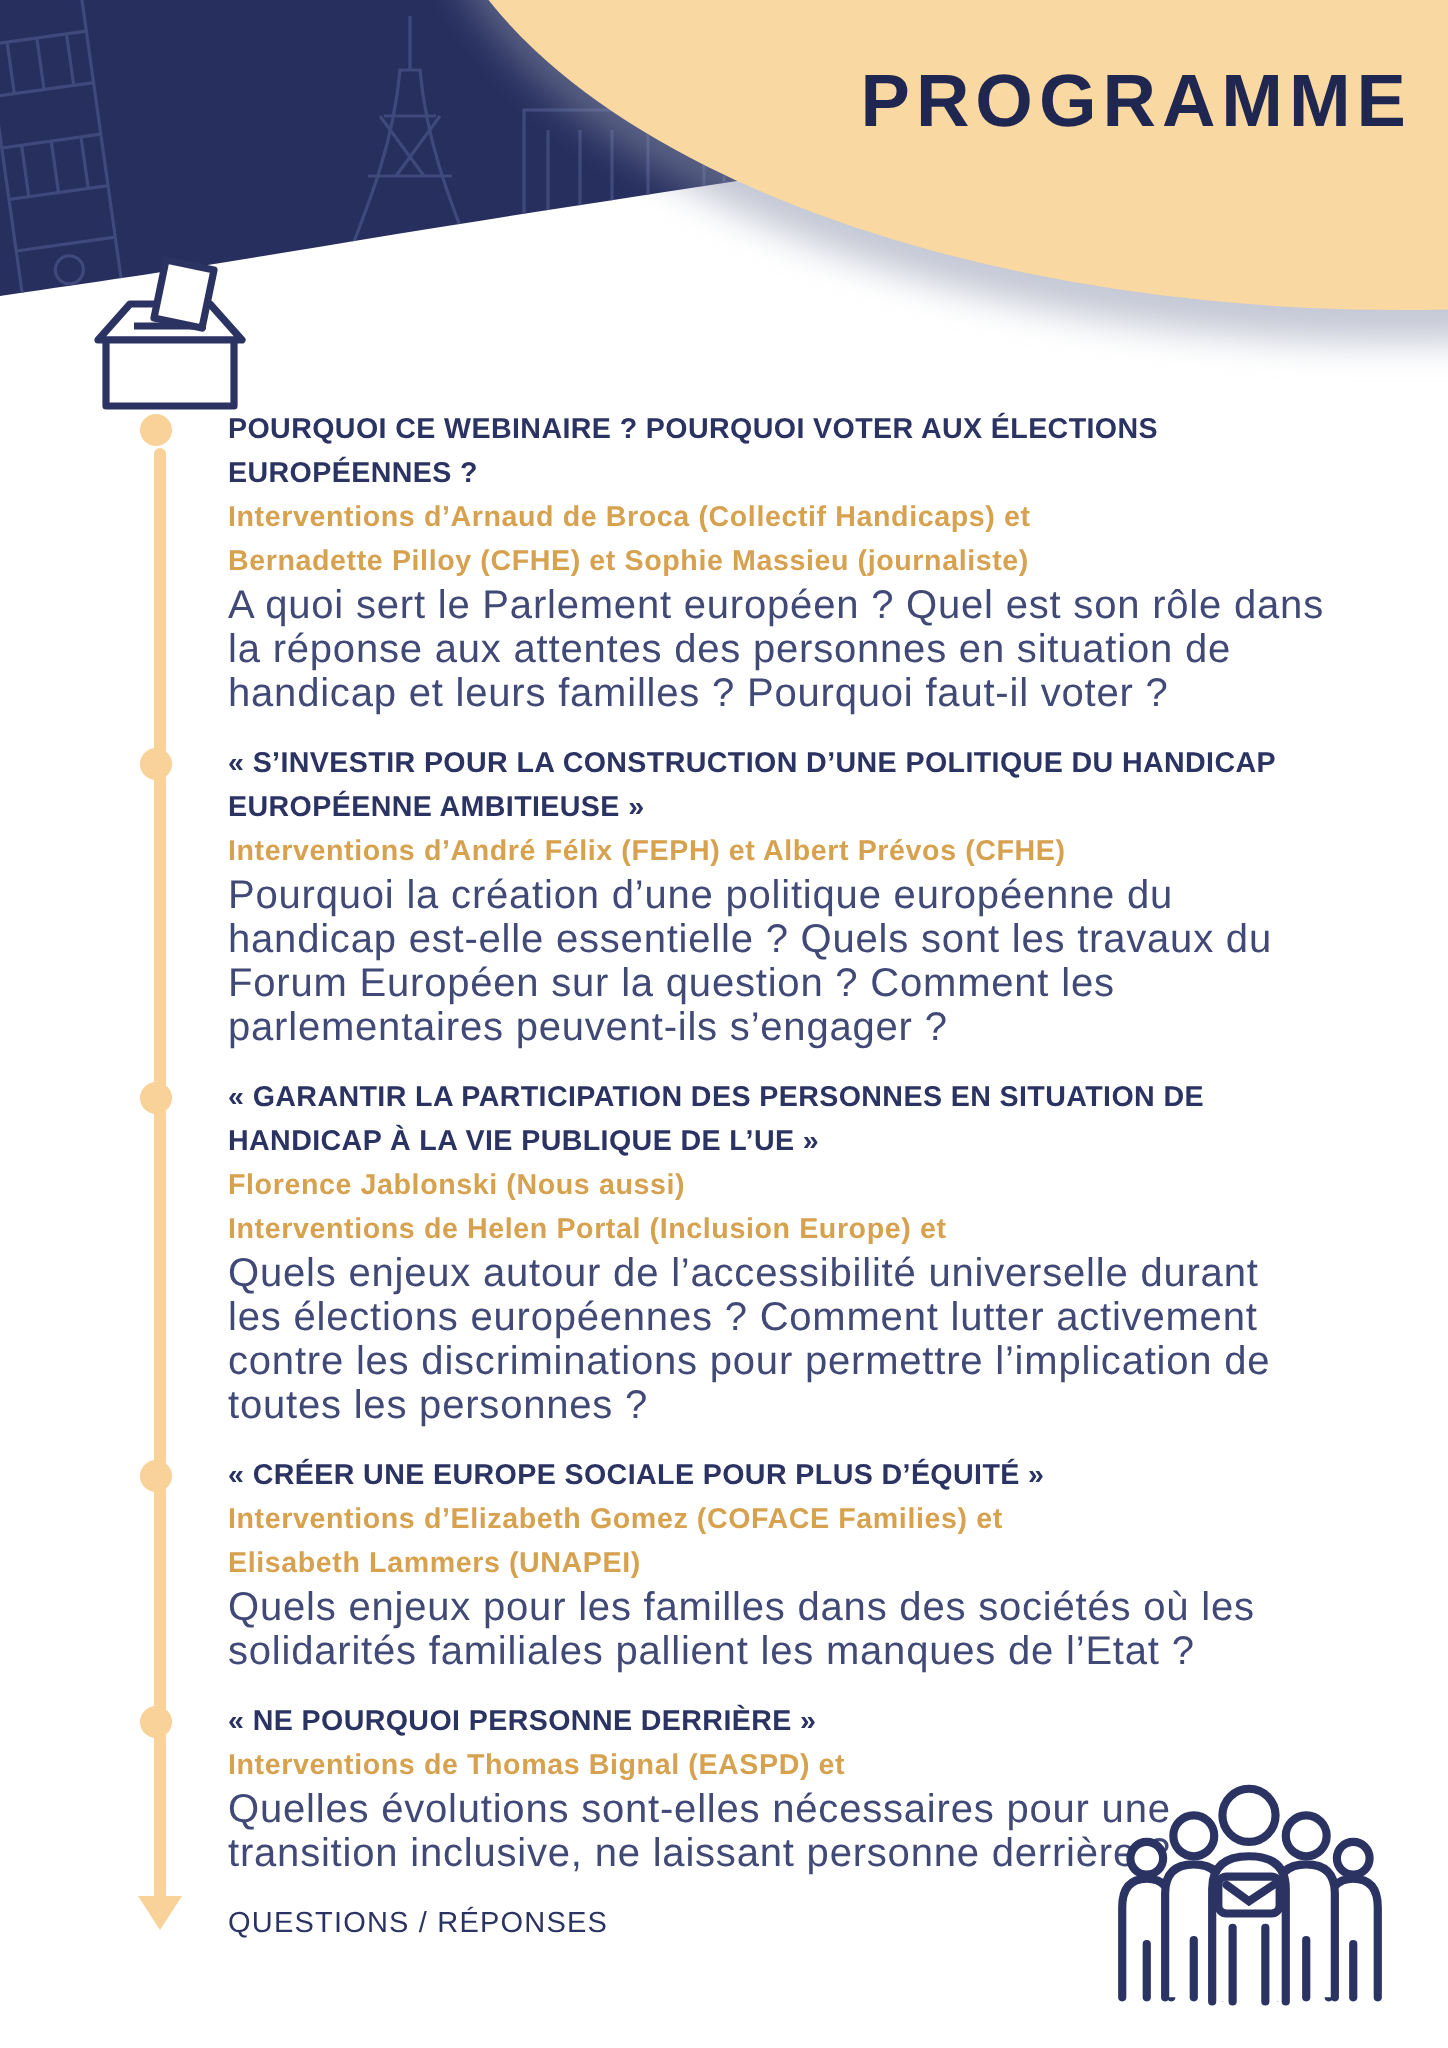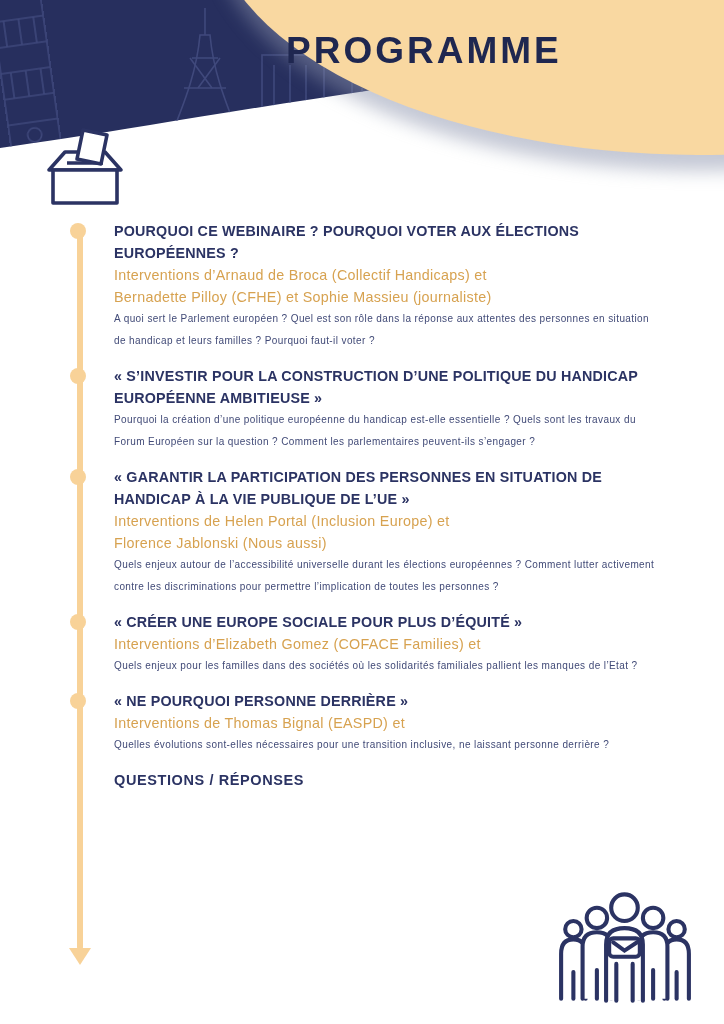--- a/index.html
+++ b/index.html
@@ -9,60 +9,61 @@
     font-family:"Liberation Sans","DejaVu Sans",sans-serif;
     position:relative;overflow:hidden;
   }
   .page{position:absolute;inset:0;}
 
   
   .header{position:absolute;top:0;left:0;width:724px;height:300px;}
   .header svg{display:block;}
   .page-title{
     position:absolute;top:30px;right:18px;width:420px;
+    text-align:right;
     font-size:37px;font-weight:800;letter-spacing:3px;
     color:#1f2750;
   }
 
   
   .ballot-icon{position:absolute;left:44px;top:118px;width:82px;height:90px;}
 
   
   .timeline-line{
     position:absolute;left:77px;top:224px;width:6px;height:726px;
     background:#f8d298;border-radius:3px;
   }
   .timeline-arrowhead{
     position:absolute;left:69px;top:948px;width:0;height:0;
     border-left:11px solid transparent;border-right:11px solid transparent;
     border-top:17px solid #f8d298;
   }
 
   
-  .sections{position:absolute;left:114px;top:220px;width:562px;}
+  .sections{position:absolute;left:114px;top:204px;width:562px;}
   .section{position:relative;margin-bottom:13px;}
   .timeline-dot{
     position:absolute;left:-44px;top:3px;width:16px;height:16px;
     border-radius:50%;background:#f8d298;
   }
   .section-title{
     color:#2b3363;font-size:14.3px;font-weight:700;
     line-height:22px;letter-spacing:.2px;
   }
   .section-speakers{
-    color:#d7a250;font-size:14.3px;font-weight:400;
+    color:#d7a250;font-size:14.3px;font-weight:700;
     line-height:22px;letter-spacing:.3px;
   }
   .section-desc{
-    color:#414a77;font-size:10px;font-weight:400;
+    color:#414a77;font-size:20px;font-weight:400;
     line-height:22px;letter-spacing:.4px;max-width:548px;
   }
   .footer-label{
     position:relative;
-    color:#2b3363;font-size:14.5px;font-weight:700;
+    color:#2b3363;font-size:14.5px;font-weight:400;
     letter-spacing:.6px;line-height:22px;
   }
 
   
   .people-icon{position:absolute;left:556px;top:888px;width:138px;height:115px;}
 </style>
 </head>
 <body>
 
 <div class="page">
@@ -166,38 +167,42 @@
       <div class="section-speakers">
           <div>Interventions d’Arnaud de Broca (Collectif Handicaps) et</div>
           <div>Bernadette Pilloy (CFHE) et Sophie Massieu (journaliste)</div>
         </div>
       <div class="section-desc">A quoi sert le Parlement européen ? Quel est son rôle dans la réponse aux attentes des personnes en situation de handicap et leurs familles ? Pourquoi faut-il voter ?</div>
     </div>
 
     <div class="section">
       <div class="timeline-dot"></div>
       <div class="section-title">« S’INVESTIR POUR LA CONSTRUCTION D’UNE POLITIQUE DU HANDICAP EUROPÉENNE AMBITIEUSE »</div>
+      <div class="section-speakers">
+          <div>Interventions d’André Félix (FEPH) et Albert Prévos (CFHE)</div>
+        </div>
       <div class="section-desc">Pourquoi la création d’une politique européenne du handicap est-elle essentielle ? Quels sont les travaux du Forum Européen sur la question ? Comment les parlementaires peuvent-ils s’engager ?</div>
     </div>
 
     <div class="section">
       <div class="timeline-dot"></div>
       <div class="section-title">« GARANTIR LA PARTICIPATION DES PERSONNES EN SITUATION DE HANDICAP À LA VIE PUBLIQUE DE L’UE »</div>
       <div class="section-speakers">
+          <div>Florence Jablonski (Nous aussi)</div>
           <div>Interventions de Helen Portal (Inclusion Europe) et</div>
-          <div>Florence Jablonski (Nous aussi)</div>
         </div>
       <div class="section-desc">Quels enjeux autour de l’accessibilité universelle durant les élections européennes ? Comment lutter activement contre les discriminations pour permettre l’implication de toutes les personnes ?</div>
     </div>
 
     <div class="section">
       <div class="timeline-dot"></div>
       <div class="section-title">« CRÉER UNE EUROPE SOCIALE POUR PLUS D’ÉQUITÉ »</div>
       <div class="section-speakers">
           <div>Interventions d’Elizabeth Gomez (COFACE Families) et</div>
+          <div>Elisabeth Lammers (UNAPEI)</div>
         </div>
       <div class="section-desc">Quels enjeux pour les familles dans des sociétés où les solidarités familiales pallient les manques de l’Etat ?</div>
     </div>
 
     <div class="section">
       <div class="timeline-dot"></div>
       <div class="section-title">« NE POURQUOI PERSONNE DERRIÈRE »</div>
       <div class="section-speakers">
           <div>Interventions de Thomas Bignal (EASPD) et</div>
         </div>

